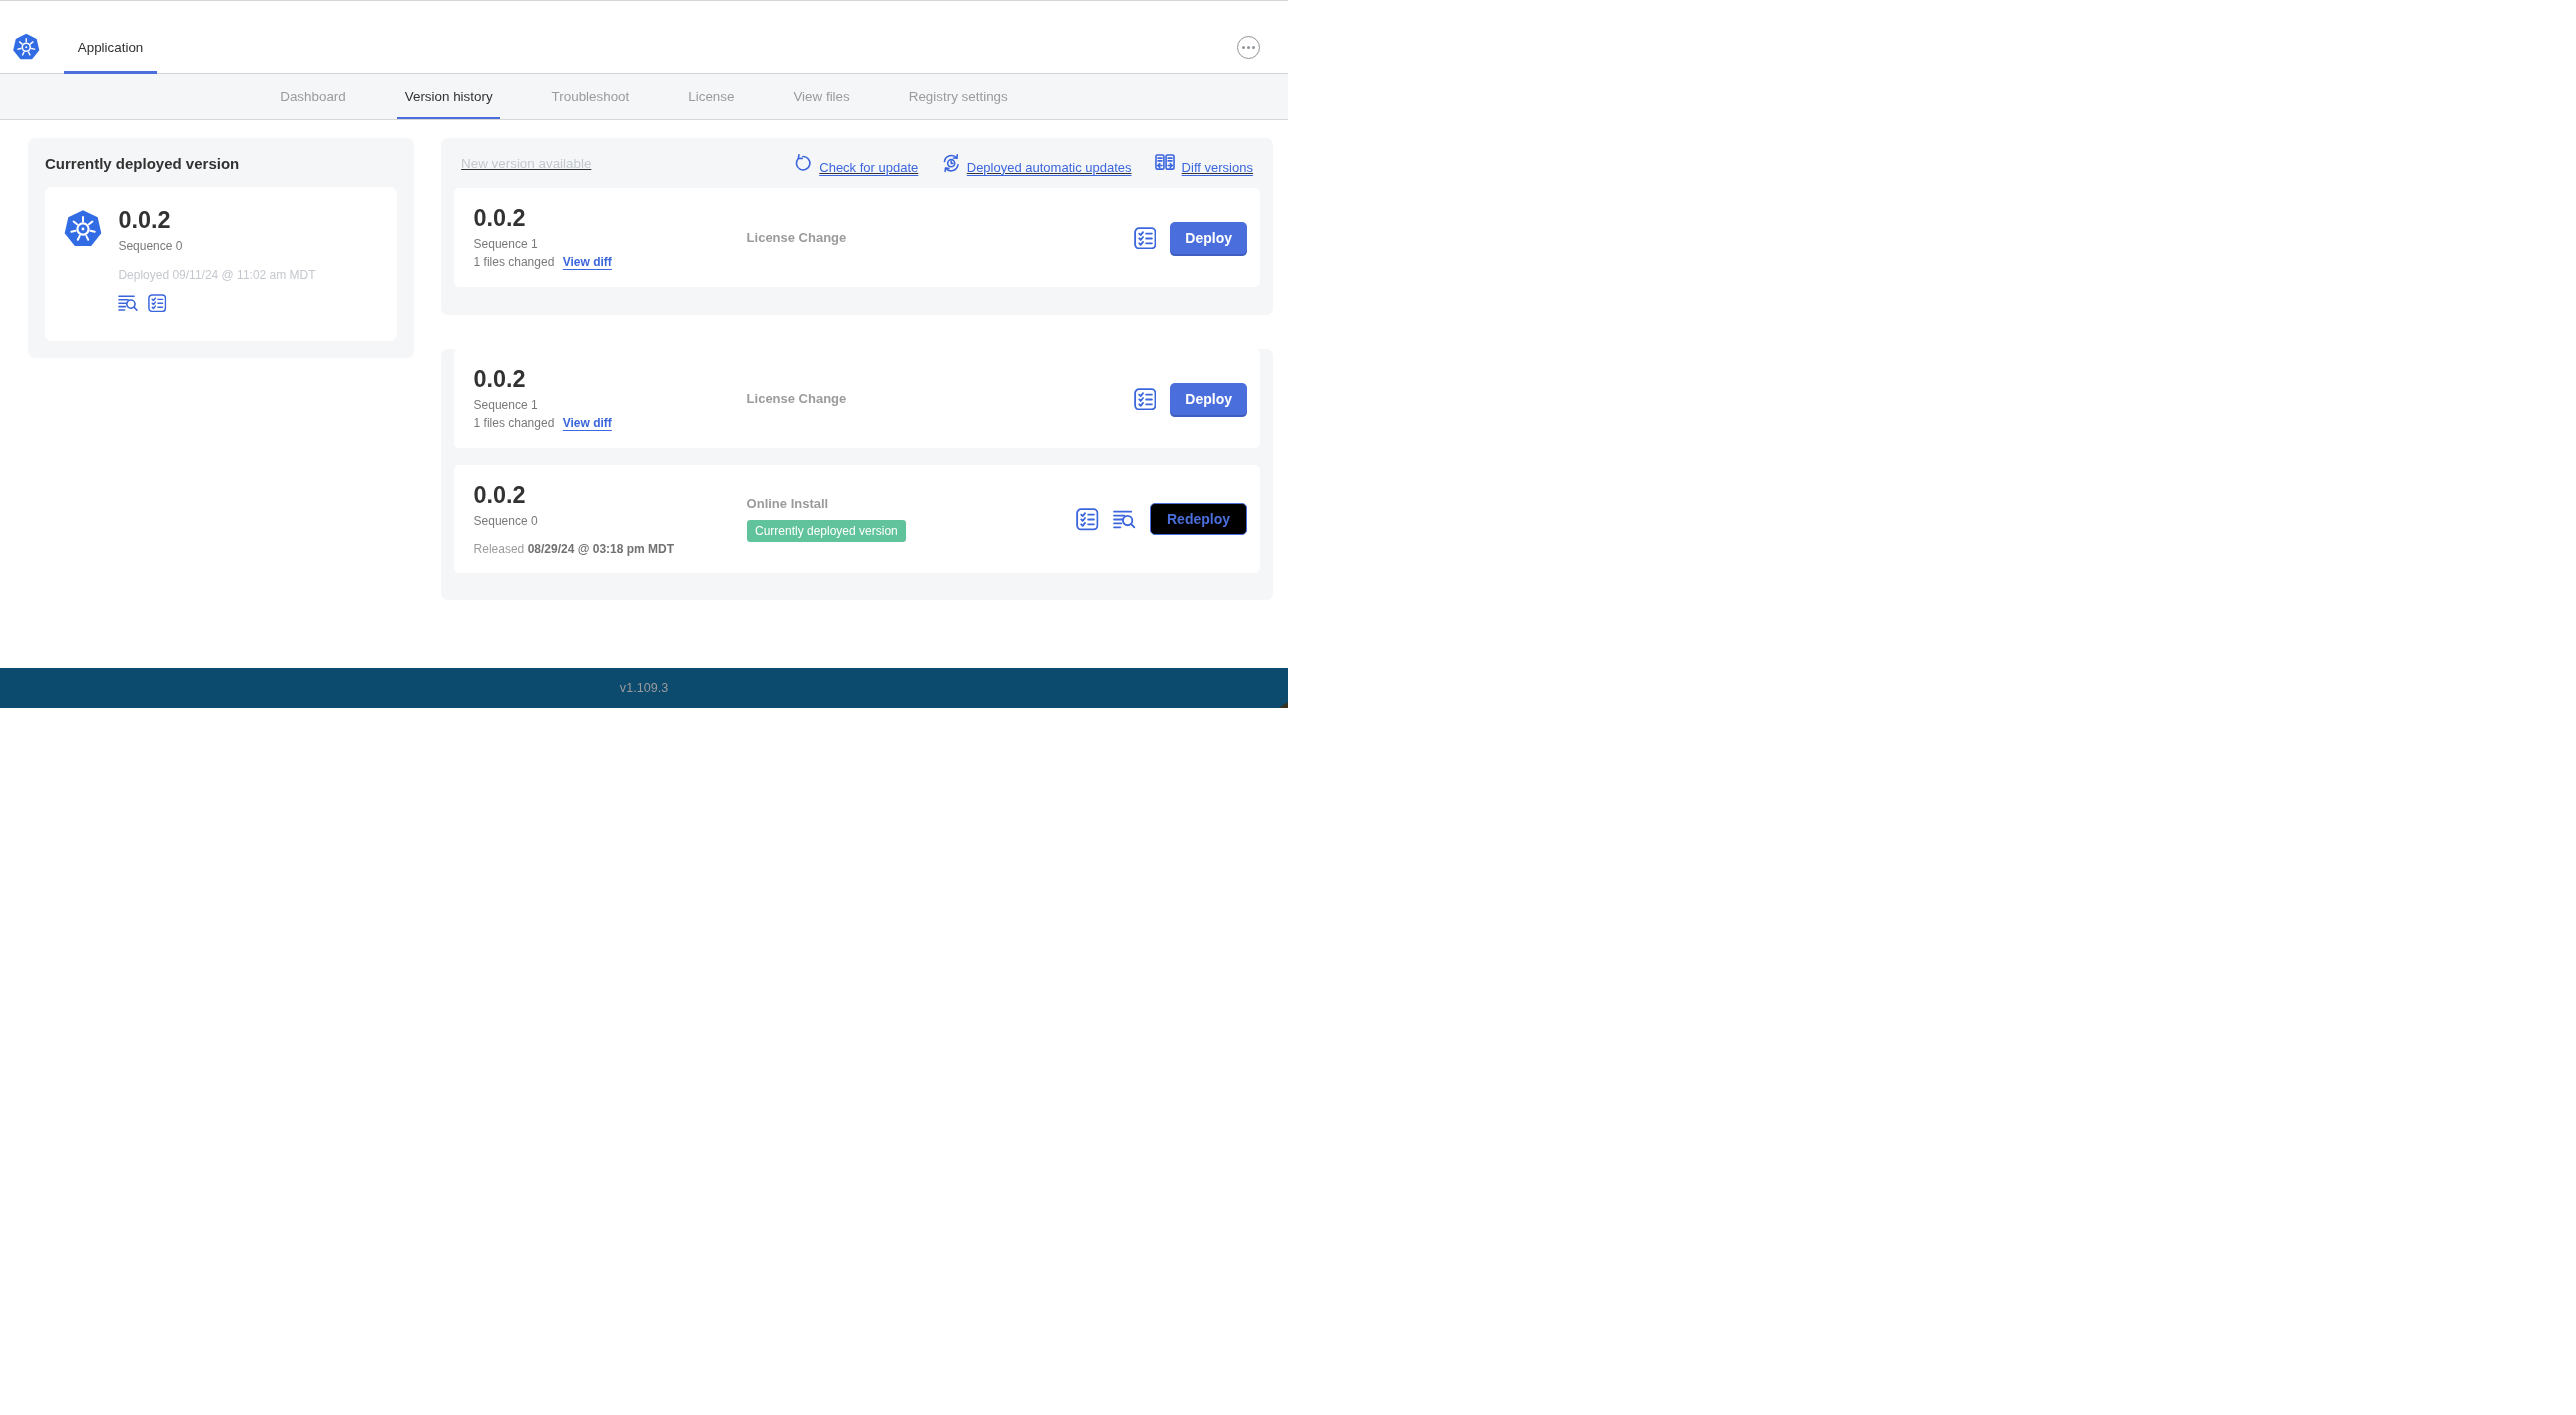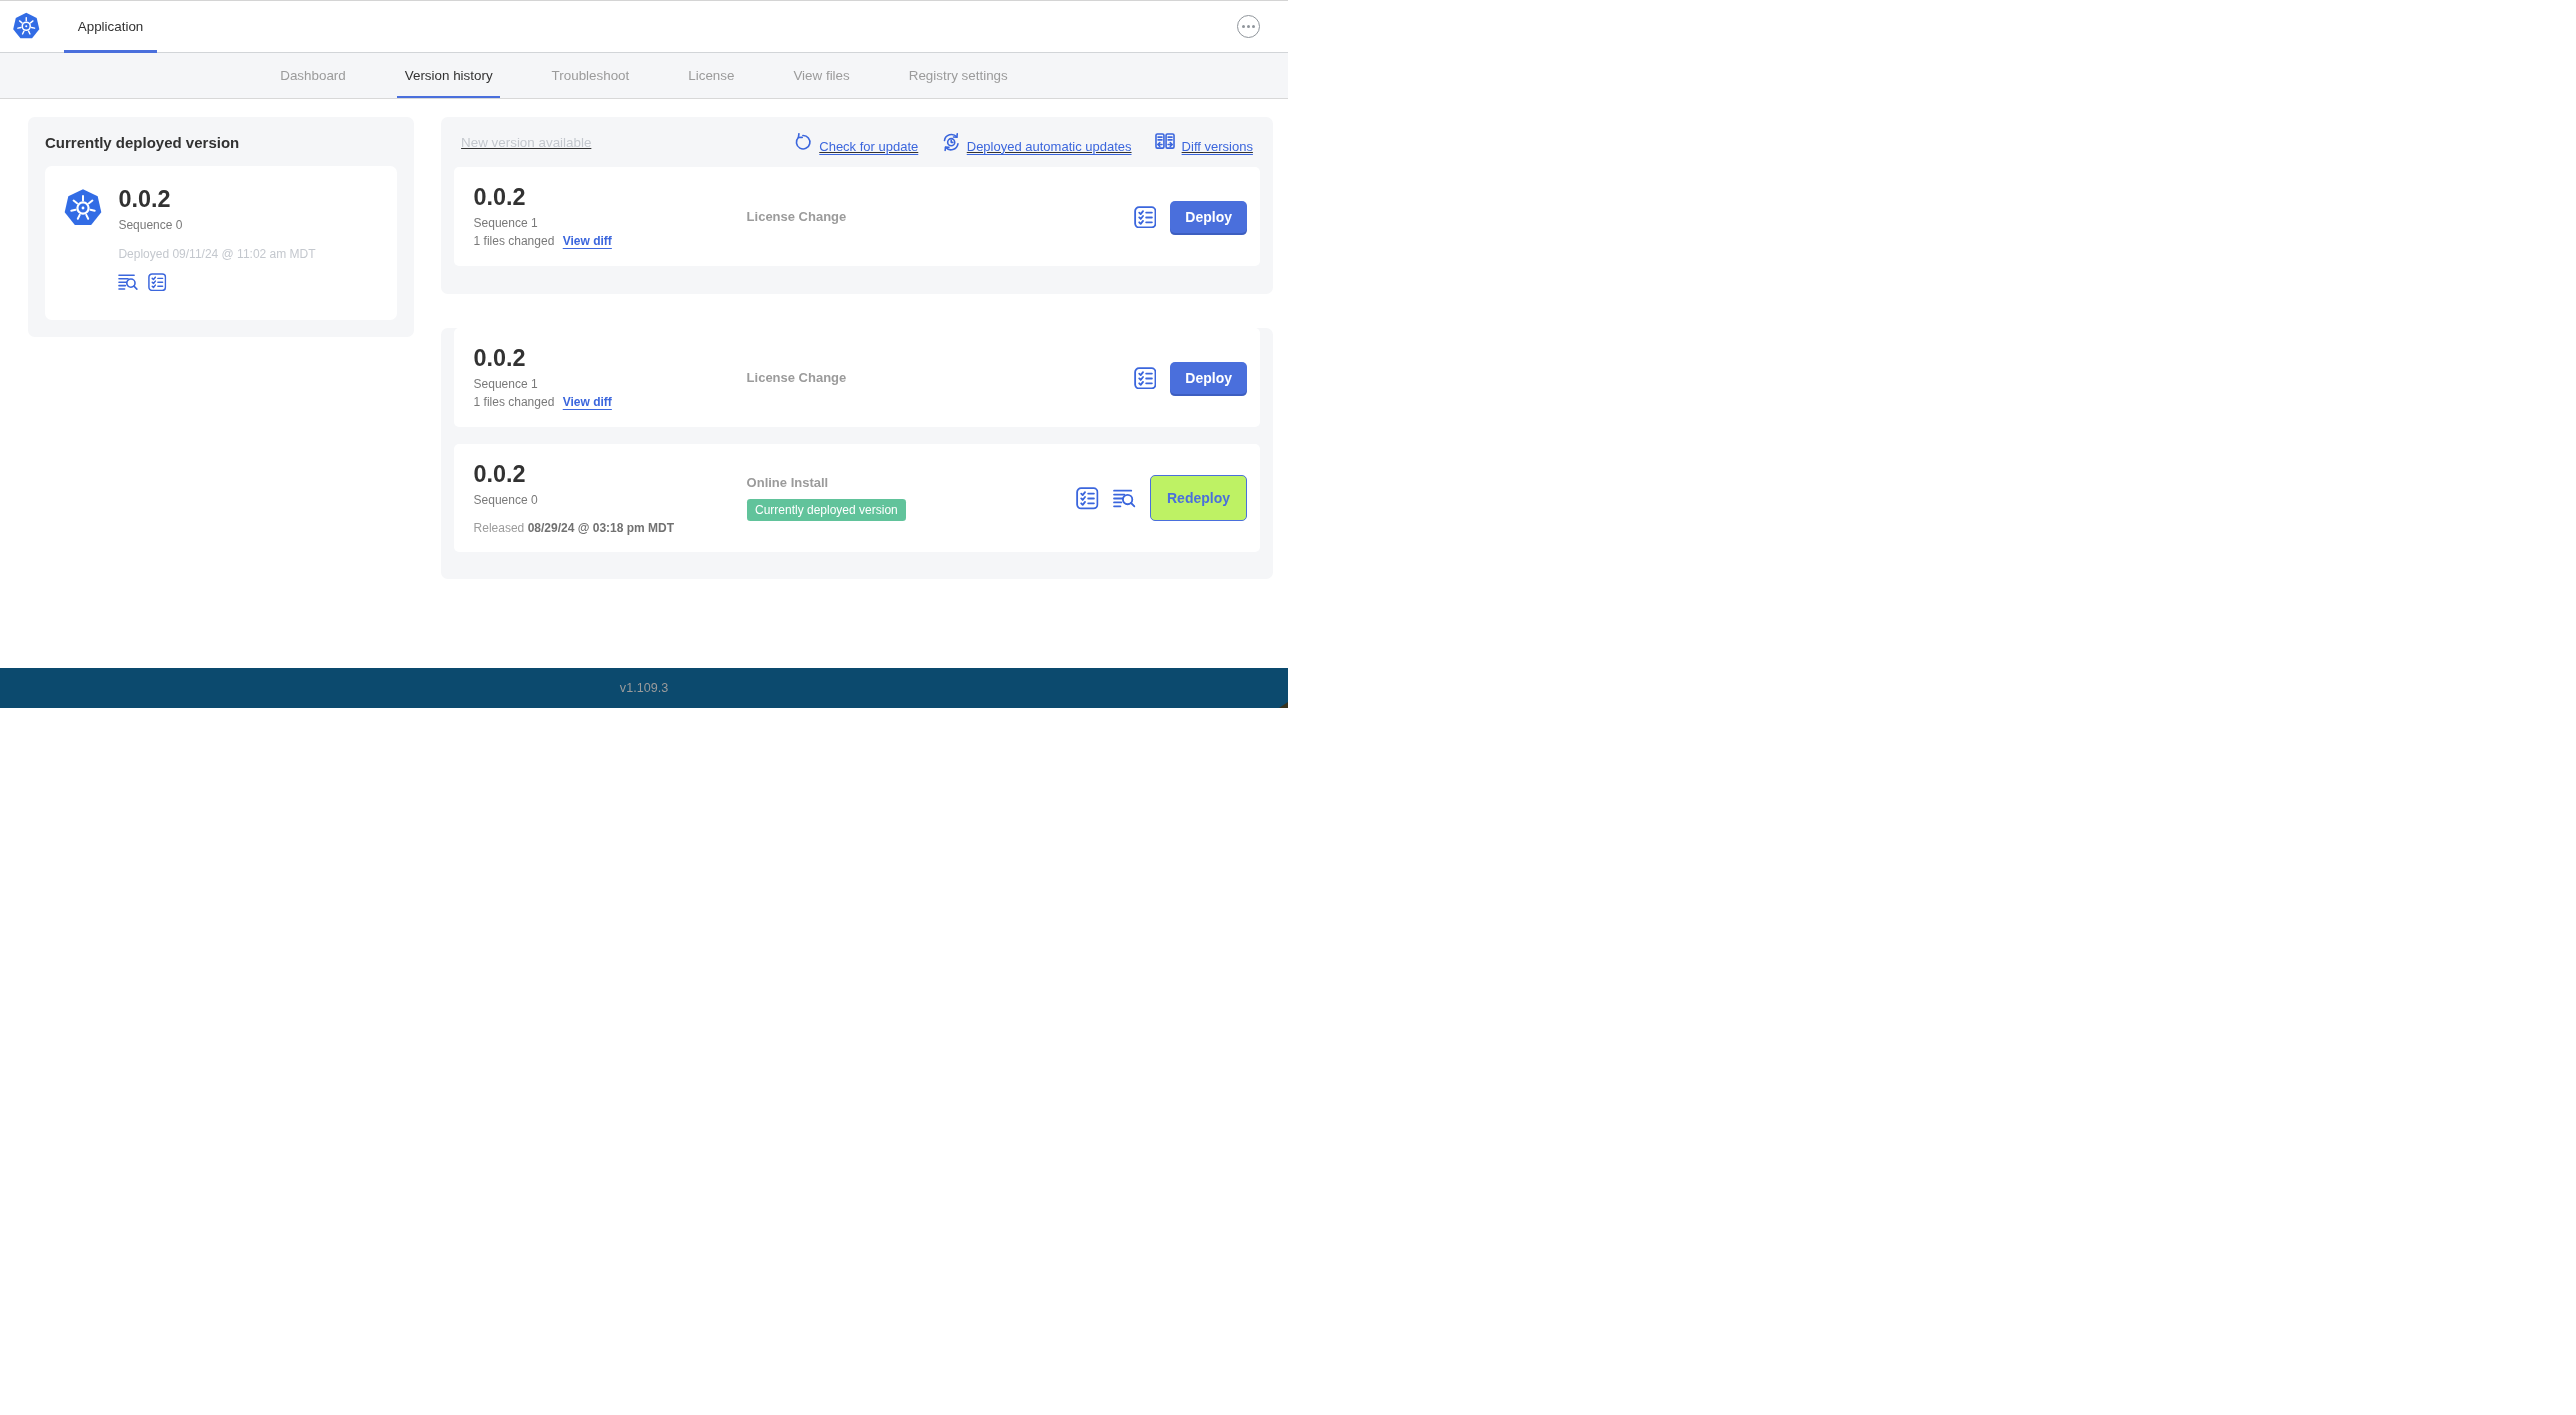--- a/index.html
+++ b/index.html
@@ -6,21 +6,21 @@
   html,body { background:#fff; }
   body {
     width:1288px; height:708px; position:relative; overflow:hidden;
     font-family:"Liberation Sans", sans-serif; color:#323232;
   }
   .page { display:flex; flex-direction:column; height:100%; border-top:1.7px solid #d4d4d4; }
 
   
   .app-header {
     height:52px; background:#fff; border-bottom:0.8px solid #d2d5d8;
-    display:flex; align-items:center; padding-left:11.7px; flex-shrink:0;
+    display:flex; align-items:center; padding-left:11.7px; flex-shrink:0;margin-top:21px;
   }
   .k8s-logo { width:28.5px; height:28.5px; display:block; }
   .app-tab {
     height:100%; margin-left:23.4px; padding:0 14.2px; display:flex; align-items:center;
     position:relative; font-size:13.4px; color:#323232; cursor:pointer;
   }
   .app-tab::after {
     content:""; position:absolute; left:0; right:0; bottom:-0.8px; height:2.5px; background:#4A6FDC;
   }
   .more-btn {
@@ -113,21 +113,21 @@
     margin-top:8.4px; align-self:flex-start; background:#61C39B; color:#fff;
     font-size:12px; padding:4.2px 8.4px; border-radius:3.3px;
   }
   .col-actions { display:flex; align-items:center; gap:14.2px; }
   .btn-primary {
     height:32px; padding:0 15px; background:#4A6FDC; border:none; border-radius:5px;
     color:#fff; font-size:14px; font-weight:bold; cursor:pointer; font-family:inherit;
     box-shadow:0 2.1px 0 #3d5ec0;
   }
   .btn-secondary {
-    height:46px; padding:0 16px; background:#bef264; border:1.3px solid #4A6FDC; border-radius:5px;
+    height:32px; padding:0 16px; background:#000000; border:1.3px solid #4A6FDC; border-radius:5px;
     color:#4A6FDC; font-size:14px; font-weight:bold; cursor:pointer; font-family:inherit;
   }
   .released-line { font-size:12px; margin-top:14px; }
   .released-label { color:#9b9b9b; }
   .released-date { color:#717171; font-weight:bold; }
 
   
   footer { height:40px; background:#0c4a6e; display:flex; align-items:center; justify-content:center;
            font-size:12.6px; color:#9b9b9b; flex-shrink:0; }
 

